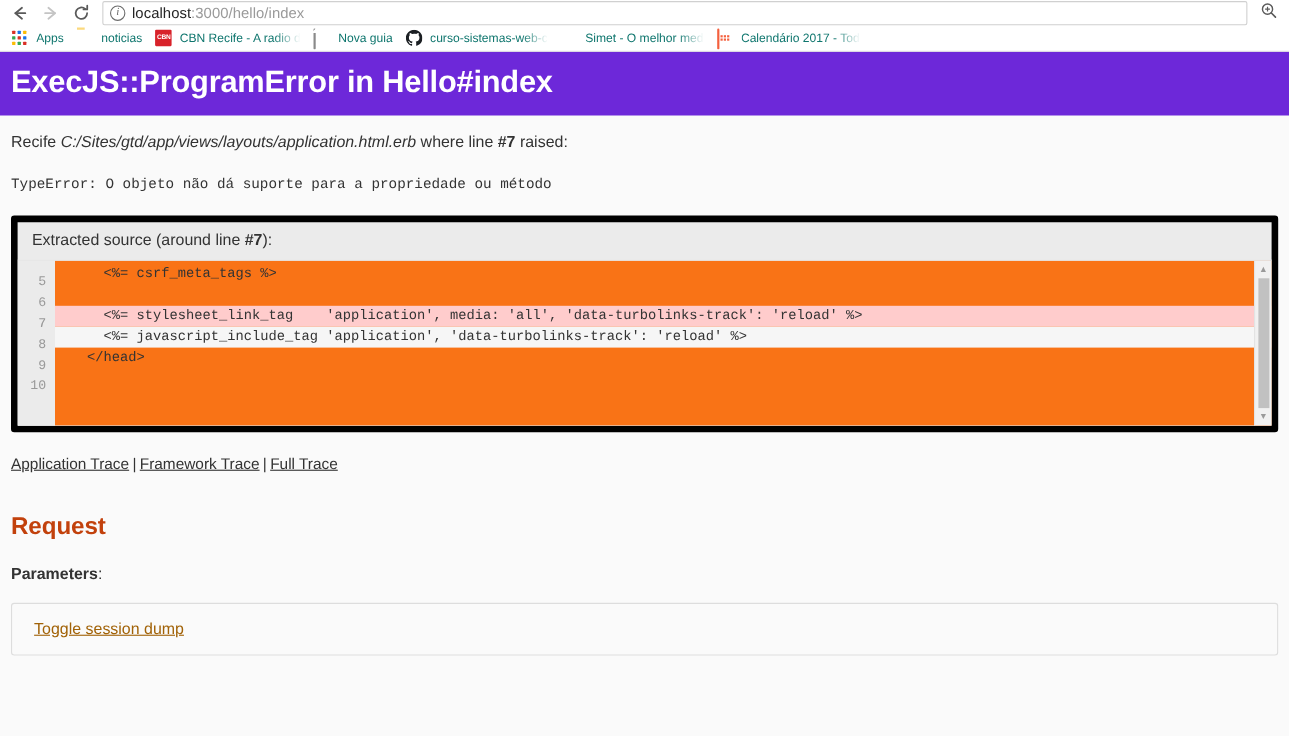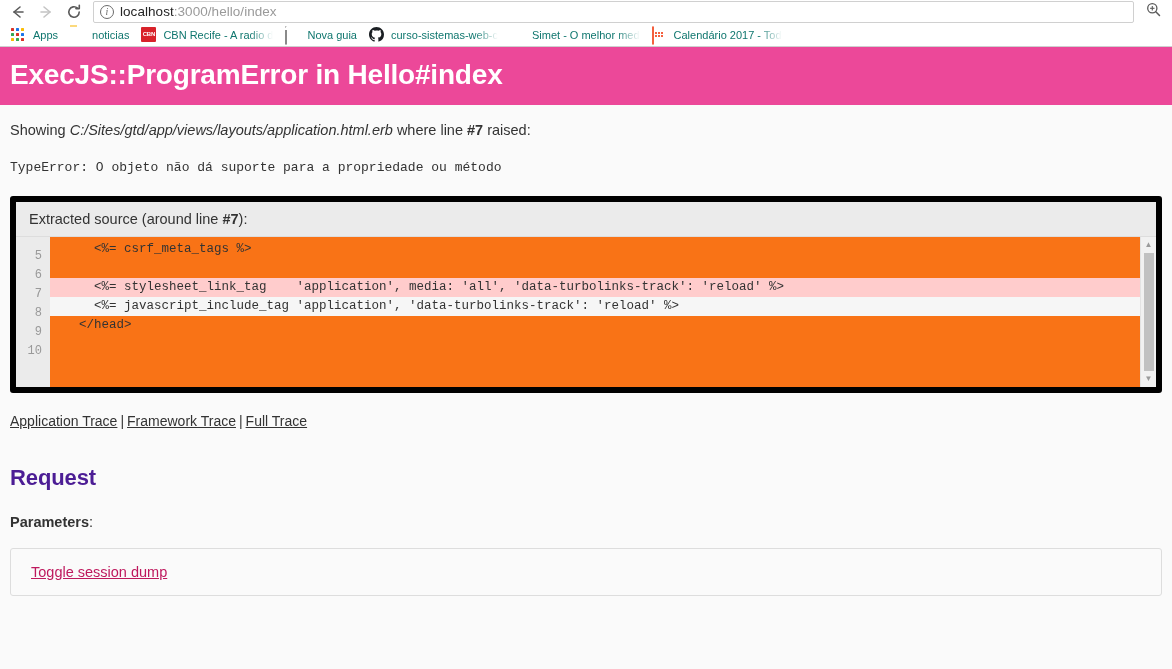--- a/index.html
+++ b/index.html
@@ -186,21 +186,21 @@
   
   .page {
     width: 1172px;
     height: 622px;
     background: #fafafa;
     overflow: hidden;
     position: relative;
   }
 
   .error-banner {
-    background: #ec4899;
+    background: #6d28d9;
     color: #ffffff;
     padding: 11px 10px 13px 10px;
     margin: 0;
   }
   .error-banner h1 {
     margin: 0;
     font-size: 28px;
     font-weight: bold;
     line-height: 1.22;
     letter-spacing: -0.2px;
@@ -314,21 +314,21 @@
     margin: 21px 0 0 0;
     font-family: "Liberation Mono", monospace;
     font-size: 12.5px;
   }
   .trace-detail a {
     color: #444444;
     text-decoration: underline;
   }
 
   .request-h {
-    color: #4c1d95;
+    color: #c2410c;
     font-size: 22px;
     font-weight: bold;
     margin: 36px 0 0 0;
     letter-spacing: -0.1px;
   }
   .params-h {
     font-size: 14.5px;
     font-weight: bold;
     color: #333333;
     margin: 23px 0 0 0;
@@ -343,21 +343,21 @@
 
   .dump-box {
     margin: 18px 0 0 0;
     border: 1px solid #dddddd;
     border-radius: 3px;
     background: #fafafa;
     padding: 14px 20px 14px 20px;
   }
   .dump-box a {
     font-size: 14.5px;
-    color: #be185d;
+    color: #a16207;
     text-decoration: underline;
     text-align: right;
   }
 </style>
 </head>
 <body>
 
 <div class="browser-chrome">
 
   <div class="toolbar">
@@ -465,21 +465,21 @@
 </div>
 
 <div class="page">
 
   <div class="error-banner">
     <h1>ExecJS::ProgramError in Hello#index</h1>
   </div>
 
   <div class="content">
 
-    <p class="showing-line"><span>Showing </span><em>C:/Sites/gtd/app/views/layouts/application.html.erb</em><span> where line </span><strong>#7</strong><span> raised:</span></p>
+    <p class="showing-line"><span>Recife </span><em>C:/Sites/gtd/app/views/layouts/application.html.erb</em><span> where line </span><strong>#7</strong><span> raised:</span></p>
 
     <p class="error-msg">TypeError: O objeto não dá suporte para a propriedade ou método</p>
 
     <div class="source-box">
       <div class="source-title"><span>Extracted source (around line </span><strong>#7</strong><span>):</span></div>
 
       <div class="code-wrap">
         <div class="gutter">
           <div>5</div>
           <div>6</div>

